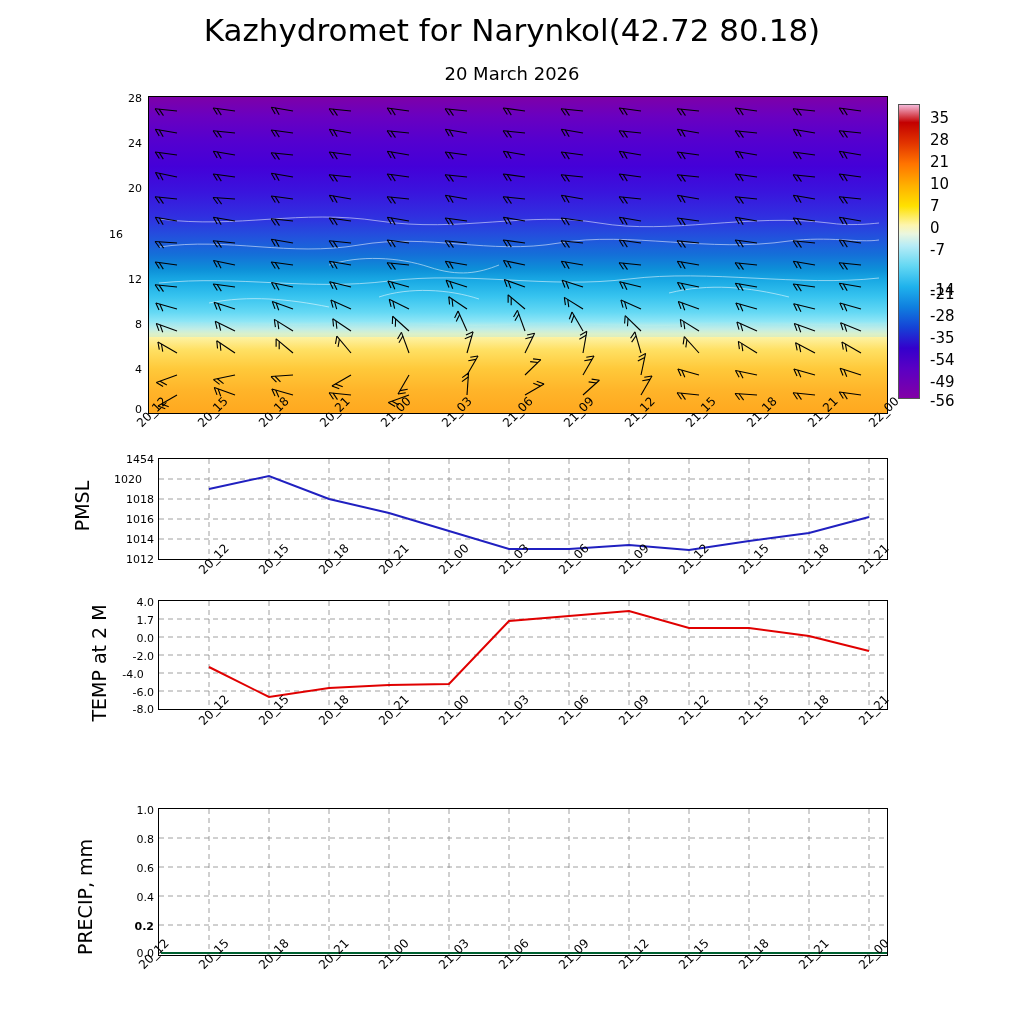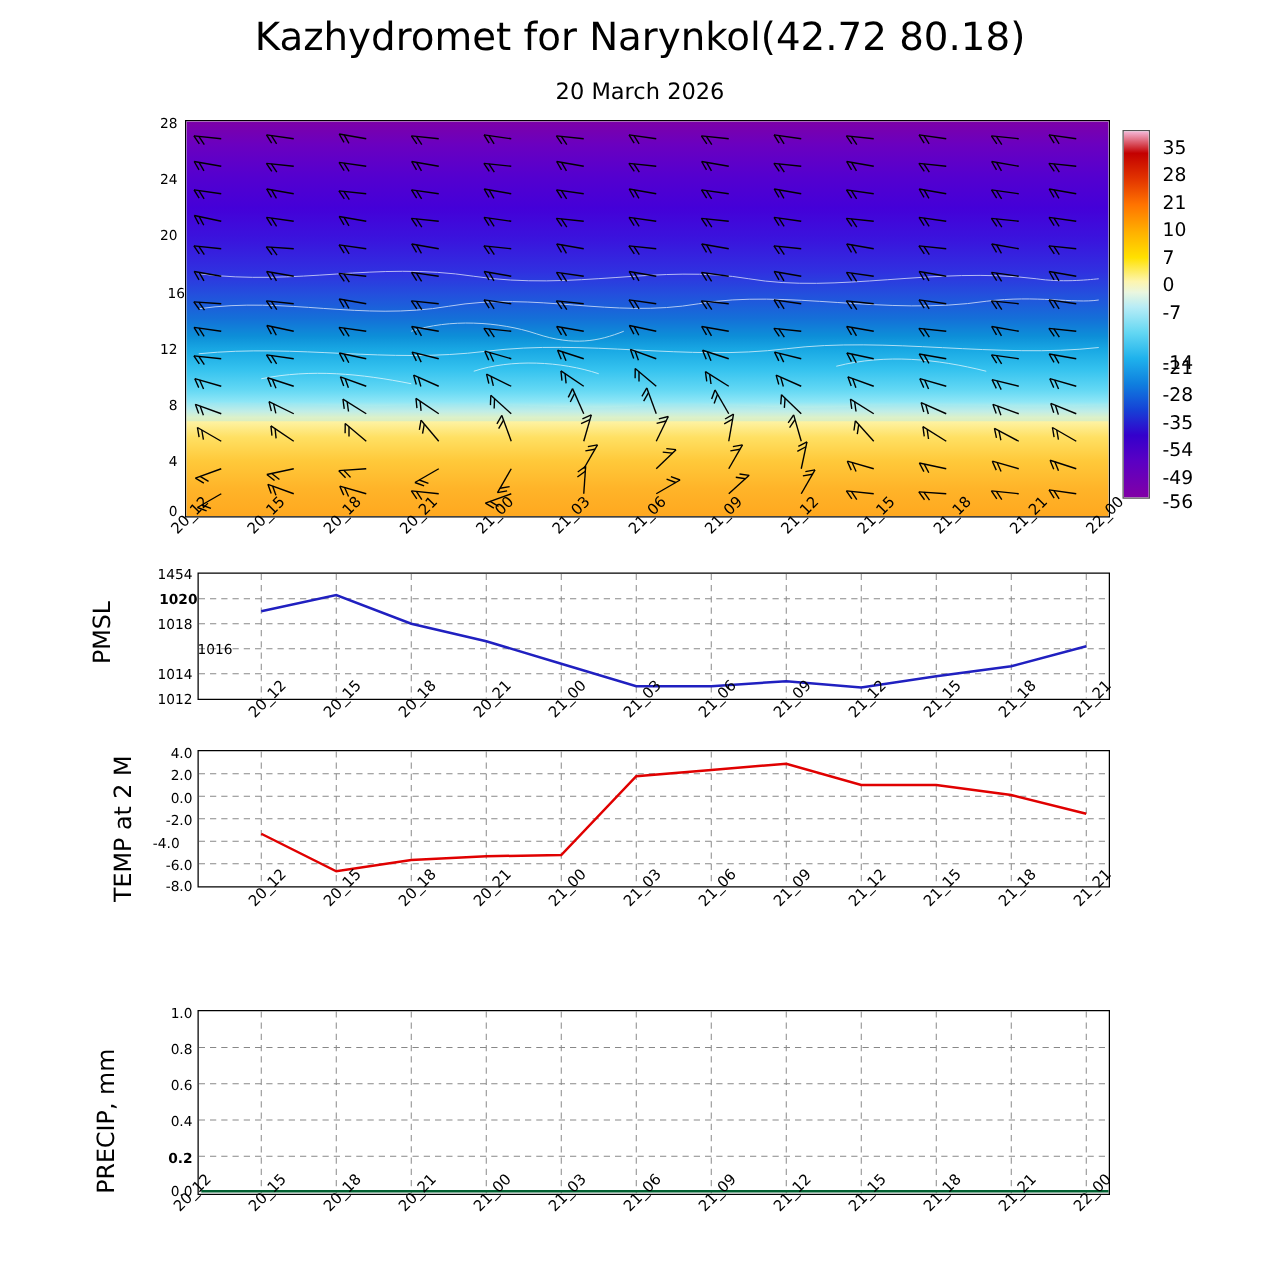--- a/index.html
+++ b/index.html
@@ -709,21 +709,21 @@
               <use href="#barb"></use>
             </g>
         </g>
       </g>
     </svg>
   </div>
 
   <div class="ytick" style="left:112px; top:92px; width:30px;">28</div>
   <div class="ytick" style="left:112px; top:137px; width:30px;">24</div>
   <div class="ytick" style="left:112px; top:182px; width:30px;">20</div>
-  <div class="ytick" style="left:118px; top:228px; width:30px;">16</div>
+  <div class="ytick" style="left:101px; top:228px; width:30px;text-align:center;">16</div>
   <div class="ytick" style="left:112px; top:273px; width:30px;">12</div>
   <div class="ytick" style="left:112px; top:318px; width:30px;">8</div>
   <div class="ytick" style="left:112px; top:363px; width:30px;">4</div>
   <div class="ytick" style="left:112px; top:403px; width:30px;">0</div>
 
   <div class="xtick" style="left:134px; top:420px;">20_12</div>
   <div class="xtick" style="left:195px; top:420px;">20_15</div>
   <div class="xtick" style="left:256px; top:420px;">20_18</div>
   <div class="xtick" style="left:317px; top:420px;">20_21</div>
   <div class="xtick" style="left:378px; top:420px;">21_00</div>
@@ -795,23 +795,23 @@
         <line x1="470" y1="0" x2="470" y2="100"></line>
         <line x1="530" y1="0" x2="530" y2="100"></line>
         <line x1="590" y1="0" x2="590" y2="100"></line>
         <line x1="650" y1="0" x2="650" y2="100"></line>
         <line x1="710" y1="0" x2="710" y2="100"></line>
       </g>
       <polyline points="50,30 110,17 170,40 230,54 290,72 350,90 410,90 470,86 530,91 590,82 650,74 710,58" fill="none" stroke="#2020c0" stroke-width="2"></polyline>
     </svg>
   </div>
   <div class="ytick" style="left:118px; top:453px; width:36px;">1454</div>
-  <div class="ytick" style="left:122px; top:473px; width:36px;font-weight:bold;">1020</div>
+  <div class="ytick" style="left:106px; top:473px; width:36px;">1020</div>
   <div class="ytick" style="left:118px; top:493px; width:36px;">1018</div>
-  <div class="ytick" style="left:118px; top:513px; width:36px;margin-left:32px;">1016</div>
+  <div class="ytick" style="left:118px; top:513px; width:36px;">1016</div>
   <div class="ytick" style="left:118px; top:533px; width:36px;">1014</div>
   <div class="ytick" style="left:118px; top:553px; width:36px;">1012</div>
 
   <div class="xtick" style="left:196px; top:567px;">20_12</div>
   <div class="xtick" style="left:256px; top:567px;">20_15</div>
   <div class="xtick" style="left:316px; top:567px;">20_18</div>
   <div class="xtick" style="left:376px; top:567px;">20_21</div>
   <div class="xtick" style="left:436px; top:567px;">21_00</div>
   <div class="xtick" style="left:496px; top:567px;">21_03</div>
   <div class="xtick" style="left:556px; top:567px;">21_06</div>
@@ -841,21 +841,21 @@
         <line x1="470" y1="0" x2="470" y2="108"></line>
         <line x1="530" y1="0" x2="530" y2="108"></line>
         <line x1="590" y1="0" x2="590" y2="108"></line>
         <line x1="650" y1="0" x2="650" y2="108"></line>
         <line x1="710" y1="0" x2="710" y2="108"></line>
       </g>
       <polyline points="50,66 110,96 170,87 230,84 290,83 350,20 410,15 470,10 530,27 590,27 650,35 710,50" fill="none" stroke="#e00000" stroke-width="2"></polyline>
     </svg>
   </div>
   <div class="ytick" style="left:112px; top:596px; width:42px;">4.0</div>
-  <div class="ytick" style="left:112px; top:614px; width:42px;">2.0</div>
+  <div class="ytick" style="left:112px; top:614px; width:42px;">1.7</div>
   <div class="ytick" style="left:112px; top:632px; width:42px;">0.0</div>
   <div class="ytick" style="left:112px; top:650px; width:42px;">-2.0</div>
   <div class="ytick" style="left:112px; top:668px; width:42px;text-align:center;">-4.0</div>
   <div class="ytick" style="left:112px; top:686px; width:42px;">-6.0</div>
   <div class="ytick" style="left:112px; top:703px; width:42px;">-8.0</div>
 
   <div class="xtick" style="left:196px; top:718px;">20_12</div>
   <div class="xtick" style="left:256px; top:718px;">20_15</div>
   <div class="xtick" style="left:316px; top:718px;">20_18</div>
   <div class="xtick" style="left:376px; top:718px;">20_21</div>

